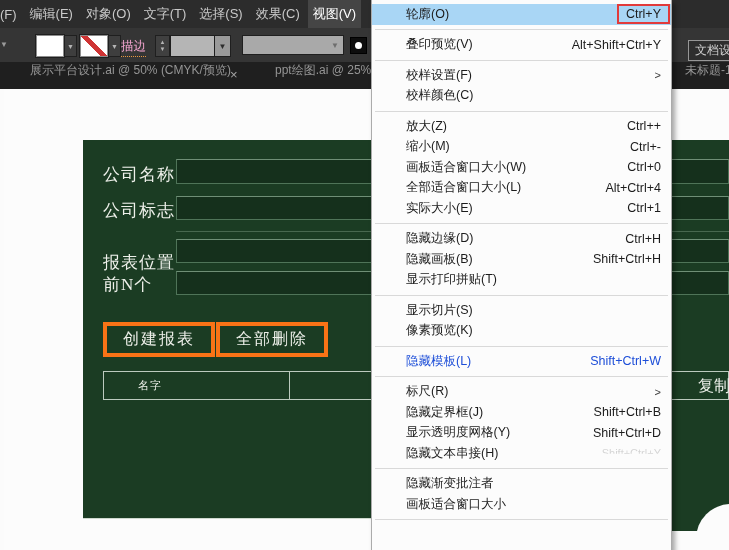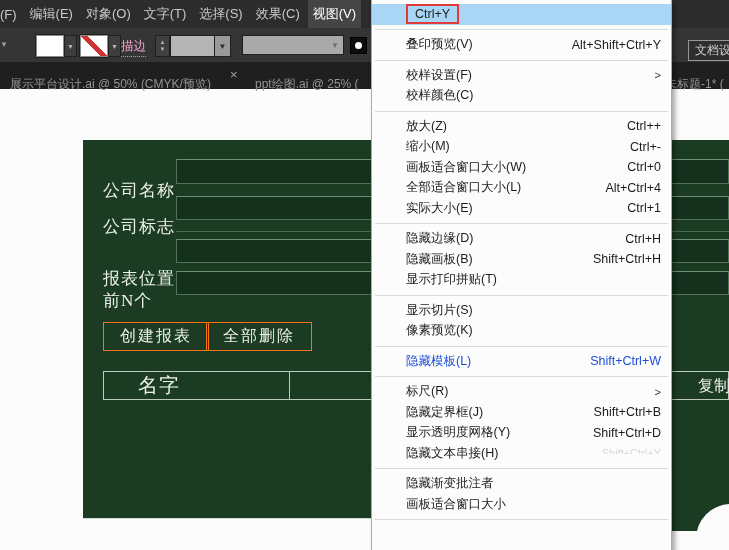--- a/index.html
+++ b/index.html
@@ -39,41 +39,41 @@
   .dd1-btn{left:214px;top:7px;width:15px;height:20px;background:#9a9a9a;border:1px solid #1f1f1f;
      color:#2c2c2c;font-size:8px;display:flex;align-items:center;justify-content:center;}
   .dd2{left:242px;width:102px;color:#6e6e6e;font-size:8px;display:flex;align-items:center;justify-content:flex-end;padding-right:4px;box-sizing:border-box;background:#a9a9a9;}
   .style-swatch{left:350px;top:9px;width:15px;height:15px;background:#0d0d0d;border:1px solid #000;
      display:flex;align-items:center;justify-content:center;}
   .style-dot{width:7px;height:7px;border-radius:50%;background:#fff;}
   .docsetup{left:688px;top:12px;height:21px;width:56px;background:#2e2e2e;border:1px solid #979797;
      color:#d0d0d0;font-size:12px;display:flex;align-items:center;padding-left:6px;box-sizing:border-box;white-space:nowrap;overflow:hidden;}
 
   
-  .tab-label{position:absolute;top:14px;white-space:nowrap;}
+  .tab-label{position:absolute;top:0;white-space:nowrap;margin-left:20px;}
   .t1{left:10px;}
   .t1-close{position:absolute;left:230px;top:5px;font-size:13px;color:#a5a5a5;}
   .t2{left:255px;}
   .t3{left:665px;}
 
   
   .artboard{position:absolute;left:83px;top:140px;width:646px;height:378px;background:#1b3c23;
     border-bottom:1px solid #cfdacf;z-index:2;
     font-family:"Liberation Serif","DejaVu Serif",serif;color:#eef0ea;}
   .ab-patch{position:absolute;left:672px;top:500px;width:57px;height:31px;background:#1b3c23;z-index:2;}
   .ab-notch{position:absolute;left:696px;top:504px;width:70px;height:70px;border-radius:50%;background:#fcfcfc;z-index:3;}
-  .field-label{position:absolute;left:20px;font-size:17px;letter-spacing:1px;white-space:nowrap;margin-top:16px;}
+  .field-label{position:absolute;left:20px;font-size:17px;letter-spacing:1px;white-space:nowrap;}
   .field-input{position:absolute;left:93px;right:0;background:#15301c;
     border:1px solid #4f7458;border-top-color:#6f8f76;box-sizing:border-box;}
   .thin-line{position:absolute;left:93px;right:0;height:1px;background:#48684f;}
-  .ab-btn{position:absolute;width:104px;height:27px;border:1px solid #f97316;
+  .ab-btn{position:absolute;width:104px;height:27px;border:4px solid #f97316;
     display:flex;align-items:center;justify-content:center;font-size:16px;letter-spacing:2px;}
   .table-header{position:absolute;left:20px;right:0;top:231px;height:29px;
     border:1px solid #bccabe;box-sizing:border-box;display:flex;align-items:center;}
-  .th-cell1{padding-left:34px;font-size:20px;letter-spacing:1px;}
+  .th-cell1{padding-left:34px;font-size:11px;letter-spacing:1px;}
   .th-div{position:absolute;left:185px;top:0;bottom:0;width:1px;background:#bccabe;}
   .th-frag{position:absolute;left:594px;top:4px;font-size:16px;white-space:nowrap;}
 
   
   .menu{position:absolute;left:371px;top:0;width:301px;height:560px;background:#fcfcfc;
     border:1px solid #ababab;border-top:none;box-sizing:border-box;
     box-shadow:3px 3px 5px rgba(0,0,0,.35);z-index:20;padding-top:4px;font-size:12.5px;color:#1c1c1c;}
   .mi{height:20.5px;display:flex;align-items:center;padding:0 10px 0 34px;position:relative;white-space:nowrap;}
   .mi-label{flex:1;}
   .mi-shortcut{text-align:right;}
@@ -96,21 +96,21 @@
     <div class="field-input" style="top:19px;height:25px"></div>
     <div class="field-label" style="top:59px">公司标志</div>
     <div class="field-input" style="top:56px;height:24px"></div>
     <div class="thin-line" style="top:91px"></div>
     <div class="field-label" style="top:111px">报表位置</div>
     <div class="field-input" style="top:99px;height:24px"></div>
     <div class="field-label" style="top:133px">前N个</div>
     <div class="field-input" style="top:131px;height:24px"></div>
 
     <div class="ab-btn" style="left:20px;top:182px">创建报表</div>
-    <div class="ab-btn" style="left:123px;top:182px">全部删除</div>
+    <div class="ab-btn" style="left:133px;top:182px">全部删除</div>
 
     <div class="table-header">
       <span class="th-cell1">名字</span>
       <span class="th-div"></span>
       <span class="th-frag">复制</span>
     </div>
   </div>
   <div class="ab-patch"></div>
   <div class="ab-notch"></div>
 
@@ -146,20 +146,21 @@
 
   <div class="tabbar">
     <span class="tab-label t1">展示平台设计.ai @ 50% (CMYK/预览)</span>
     <span class="t1-close">×</span>
     <span class="tab-label t2">ppt绘图.ai @ 25% (</span>
     <span class="tab-label t3">未标题-1* (</span>
   </div>
 
   <div class="menu" id="view-menu">
       <div class="mi hl">
+    <span class="mi-label">轮廓(O)</span>
     <span class="mi-shortcut boxed">Ctrl+Y</span>
   </div>
       <div class="msep"></div>
       <div class="mi">
     <span class="mi-label">叠印预览(V)</span>
     <span class="mi-shortcut">Alt+Shift+Ctrl+Y</span>
   </div>
       <div class="msep"></div>
       <div class="mi">
     <span class="mi-label">校样设置(F)</span>

